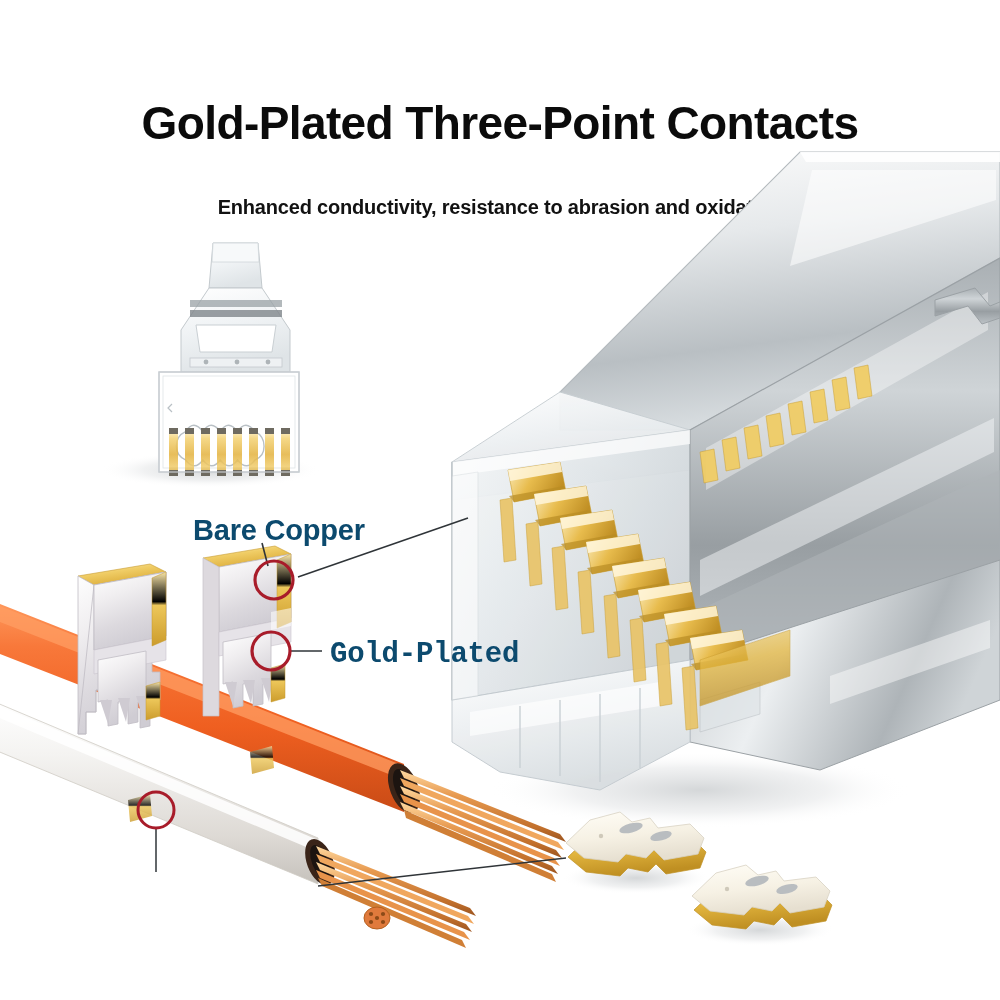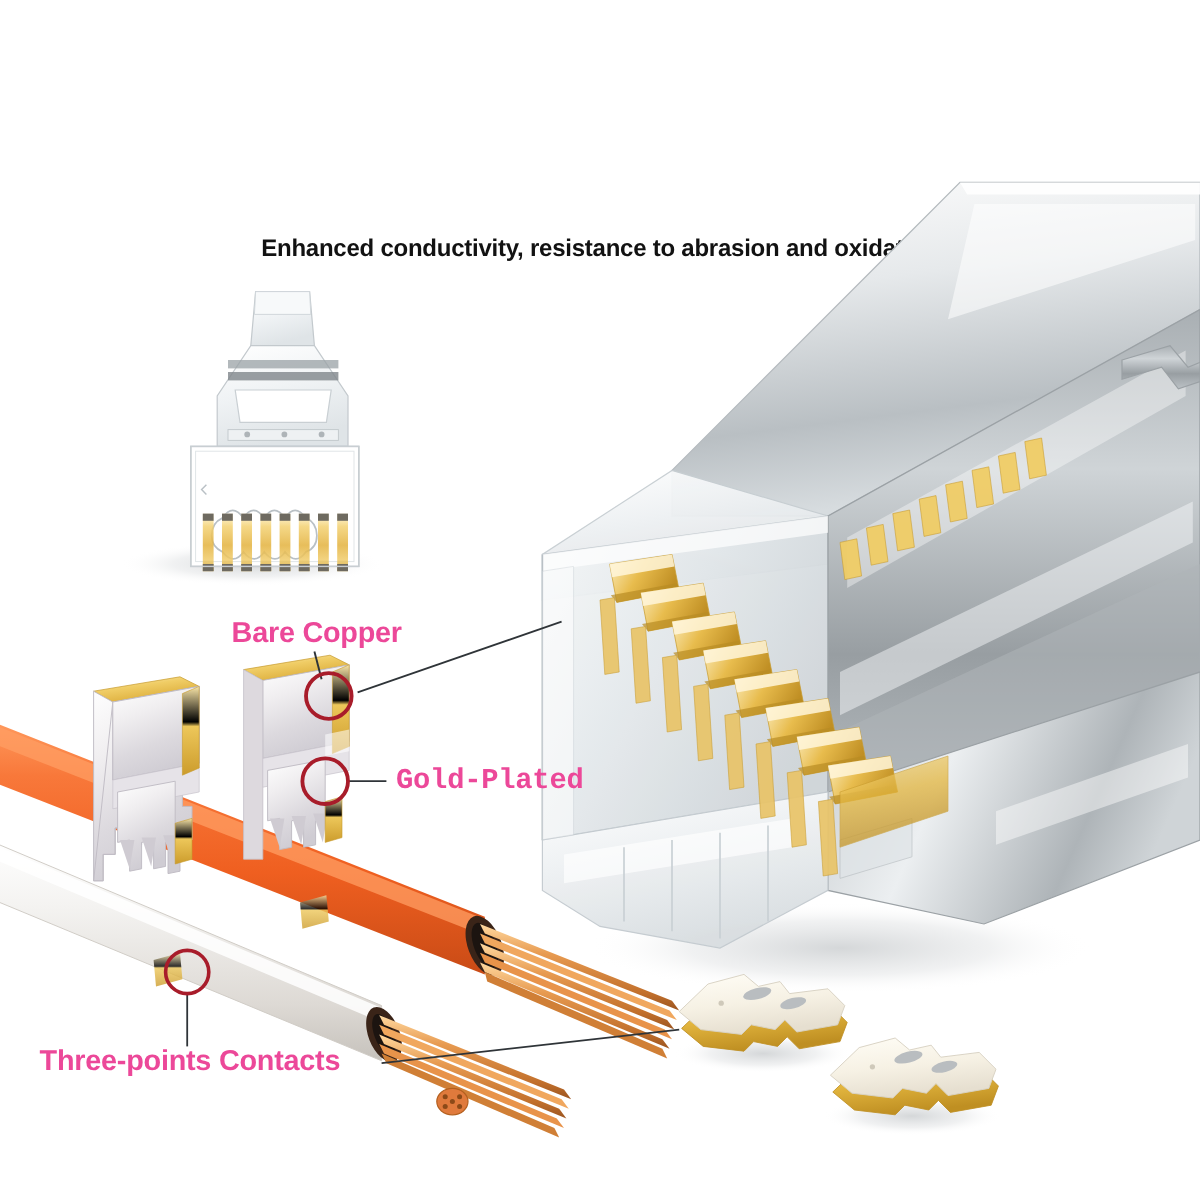--- a/index.html
+++ b/index.html
@@ -22,34 +22,35 @@
   .hd-sub{
     position:absolute;left:0;top:197px;width:1000px;
     text-align:center;
     font-size:20px;font-weight:bold;letter-spacing:-0.2px;
     color:#121212;line-height:1;
     white-space:nowrap;
   }
 
   .cal{
     position:absolute;
-    font-size:24px;font-weight:bold;letter-spacing:-0.2px;
-    color:#ec4899;white-space:nowrap;line-height:1;
+    font-size:29px;font-weight:bold;letter-spacing:-0.2px;
+    color:#0c4a6e;white-space:nowrap;line-height:1;
   }
   .cal-bare{left:193px;top:516px;}
   .cal-gold{left:330px;top:640px;font-family:Liberation Mono, monospace;}
   .cal-three{left:33px;top:873px;}
 
   svg.layer{position:absolute;left:0;top:0;width:1000px;height:1000px;}
 </style>
 </head>
 <body>
 
 <div id="stage">
 
+  <div class="hd-title">Gold-Plated Three-Point Contacts</div>
   <div class="hd-sub">Enhanced conductivity, resistance to abrasion and oxidation</div>
 
   <svg class="layer" viewBox="0 0 1000 1000">
     <defs>
       <linearGradient id="gPlastic" x1="0" y1="0" x2="0.4" y2="1">
         <stop offset="0" stop-color="#ffffff"></stop>
         <stop offset="0.45" stop-color="#eef1f3"></stop>
         <stop offset="1" stop-color="#d9dee1"></stop>
       </linearGradient>
       <linearGradient id="gPlasticSide" x1="0" y1="0" x2="1" y2="0.6">
@@ -424,15 +425,14 @@
 
       <path d="M156,828 L156,872" stroke="#2f3438" stroke-width="1.5" fill="none"></path>
       <circle cx="156" cy="810" r="18" fill="none" stroke="#a81c2a" stroke-width="3"></circle>
 
       <path d="M318,886 L566,858" stroke="#2f3438" stroke-width="1.4" fill="none"></path>
     </g>
   </svg>
 
   <div class="cal cal-bare">Bare Copper</div>
   <div class="cal cal-gold">Gold-Plated</div>
-  <div class="cal cal-three">Three-points Contacts</div>
 
 </div>
 
 </body></html>

